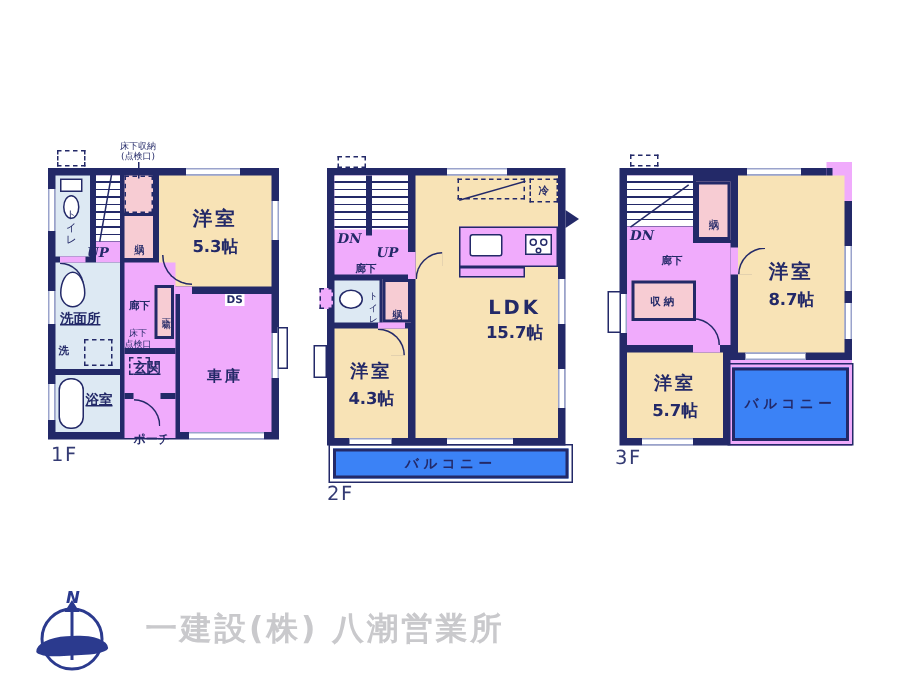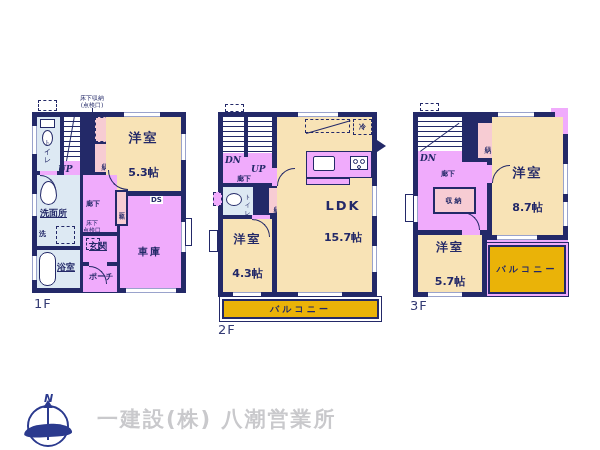--- a/index.html
+++ b/index.html
@@ -7,44 +7,44 @@
   body {
     position:relative; background:#ffffff; overflow:hidden;
     font-family:"DejaVu Sans","Liberation Sans",sans-serif;
     color:#232968;
   }
   .abs  { position:absolute; }
   .wall { position:absolute; background:#232968; }
   .fill { position:absolute; }
   .wet    { background:#dde9f3; }
   .tatami { background:#f8e3b6; }
-  .pink   { background:#f7ccd3;margin-left:12px; }
+  .pink   { background:#f7ccd3; }
   .white  { background:#f0abfc; }
   .bordered { border:2px solid #232968; }
   .thinbord { border:1px solid #232968; }
   .dashed   { border:1px dashed #232968; }
   .lbl { position:absolute; color:#232968; line-height:1.15; white-space:nowrap; }
   .vtext { writing-mode:vertical-rl; text-orientation:upright; letter-spacing:1px; }
   .center { display:flex; flex-direction:column; align-items:center; justify-content:center; text-align:center; }
   .rname { font-size:13px; font-weight:bold; letter-spacing:2px; }
-  .rsize { font-size:11px; font-weight:bold; margin-top:18px; }
+  .rsize { font-size:11px; font-weight:bold; margin-top:2px; }
   .sname { font-size:9px; font-weight:bold;text-decoration:underline; }
   .tiny  { font-size:6px; line-height:1.2; }
   .updn  { font-family:"DejaVu Serif","Liberation Serif",serif; font-style:italic; font-weight:bold; font-size:9px; }
   .steps { background:repeating-linear-gradient(180deg,#ffffff 0 4px,#232968 4px 5px); }
   .diag  { position:absolute; background:#232968; height:1px; transform-origin:0 0; }
   .arc   { position:absolute; border:1px solid #232968; background:transparent; }
   .arc-tl { border-right:none; border-bottom:none; border-radius:100% 0 0 0; }
   .arc-tr { border-left:none;  border-bottom:none; border-radius:0 100% 0 0; }
   .arc-bl { border-right:none; border-top:none;    border-radius:0 0 0 100%; }
   .winH { position:absolute; background:#ffffff; border-top:1px solid #9aa3cc; border-bottom:1px solid #9aa3cc; }
   .winV { position:absolute; background:#ffffff; border-left:1px solid #9aa3cc; border-right:1px solid #9aa3cc; }
   .fix  { position:absolute; background:#ffffff; border:1px solid #232968; }
   .floor-tag { font-size:13px; letter-spacing:1px; color:#343b74; }
-  .balcony { position:absolute; background:#eab308; border:2px solid #232968; outline:1px solid #232968; outline-offset:2px;font-family:Liberation Serif, serif; }
+  .balcony { position:absolute; background:#3b82f6; border:2px solid #232968; outline:1px solid #232968; outline-offset:2px;font-family:Liberation Serif, serif; }
   .balcony-lbl { font-size:9px; font-weight:bold; letter-spacing:3px; }
   .company { font-size:21px; letter-spacing:2px; color:#c9c9cc; font-weight:bold; }
 </style>
 </head>
 <body>
 
 <div class="abs" style="left:0;top:0;width:600px;height:450px;">
 
   <div>
     <div class="wall" style="left:32px;top:112px;width:154px;height:181px;"></div>
@@ -104,21 +104,21 @@
     </div>
     <div class="wall" style="left:92px;top:108px;width:1px;height:11px;"></div>
     <div class="lbl sname" style="left:40px;top:208px;">洗面所</div>
     <div class="lbl" style="left:39px;top:230px;font-size:7px;font-weight:bold;">洗</div>
     <div class="lbl" style="left:86px;top:200px;font-size:7px;font-weight:bold;">廊下</div>
     <div class="lbl tiny" style="left:80px;top:219px;width:24px;text-align:center;">
       <span style="display:block;">床下</span>
       <span style="display:block;">点検口</span>
     </div>
     <div class="lbl sname" style="left:89px;top:241px;">玄関</div>
-    <div class="lbl" style="left:89px;top:272px;font-size:8px;font-weight:bold;">ポーチ</div>
+    <div class="lbl" style="left:89px;top:288px;font-size:8px;font-weight:bold;">ポーチ</div>
     <div class="lbl sname" style="left:57px;top:262px;">浴室</div>
     <div class="lbl" style="left:138px;top:246px;font-size:10px;font-weight:bold;letter-spacing:2px;">車庫</div>
     <div class="lbl" style="left:150px;top:196px;font-size:7px;font-weight:bold;background:#fff;padding:0 1px;">DS</div>
     <div class="lbl floor-tag" style="left:34px;top:297px;">1F</div>
   </div>
 
   <div>
     <div class="wall" style="left:218px;top:112px;width:159px;height:185px;"></div>
 
     <div class="fill white" style="left:223px;top:117px;width:49px;height:66px;">

